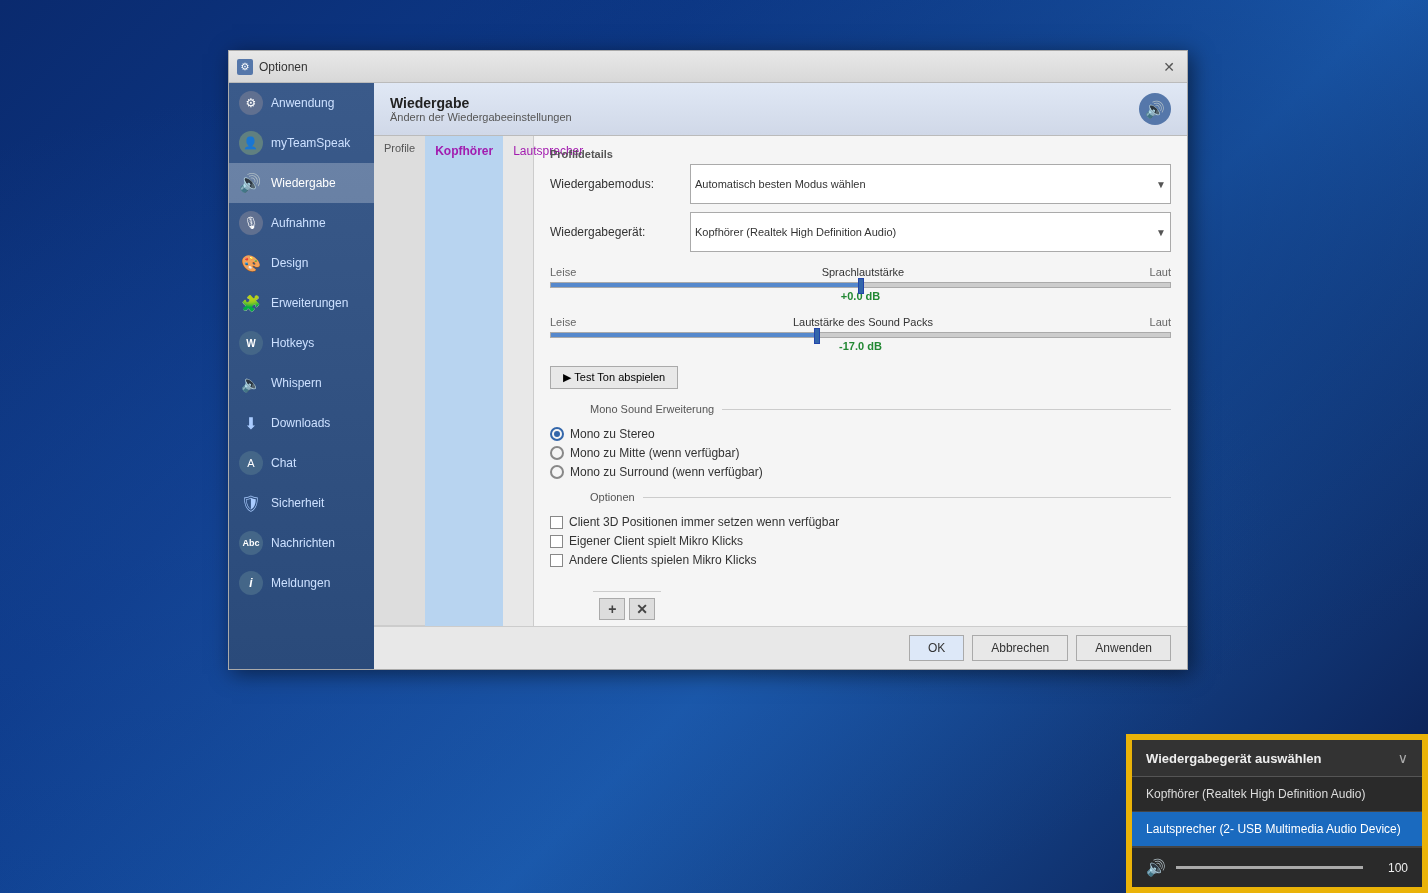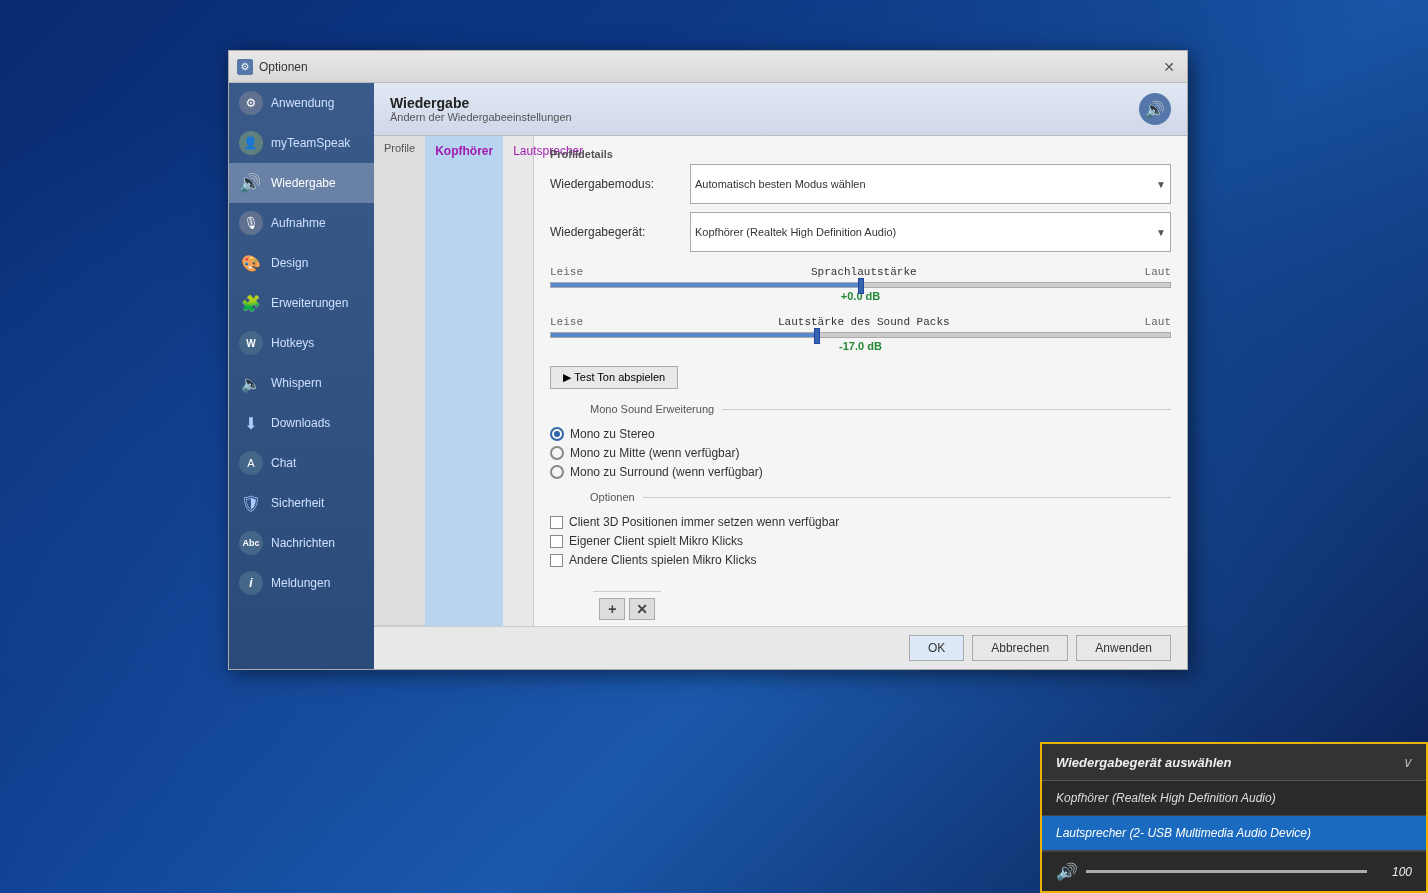--- a/index.html
+++ b/index.html
@@ -278,21 +278,20 @@
     
     .slider-section {
       margin: 14px 0;
     }
 
     .slider-header {
       display: flex;
       justify-content: space-between;
       align-items: flex-end;
       margin-bottom: 4px;
-      font-family: Liberation Mono, monospace;
     }
 
     .slider-label-left, .slider-label-right {
       font-size: 11px;
       color: #666;
     }
 
     .slider-label-center {
       font-size: 11px;
       color: #333;
@@ -415,24 +414,23 @@
       cursor: pointer;
       color: #333;
     }
     .footer-btn.primary { background: #dde8f8; }
 
     
     .popup-panel {
       position: absolute;
       bottom: 0;
       right: 0;
-      width: 388px;
+      width: 302px;
       background: #2a2a2a;
-      border: 2px solid #eab308;
-      font-style: italic;
+      border: 6px solid #eab308;
     }
 
     .popup-header {
       display: flex;
       justify-content: space-between;
       align-items: center;
       padding: 10px 14px;
       background: #333;
       border-bottom: 1px solid #555;
     }

